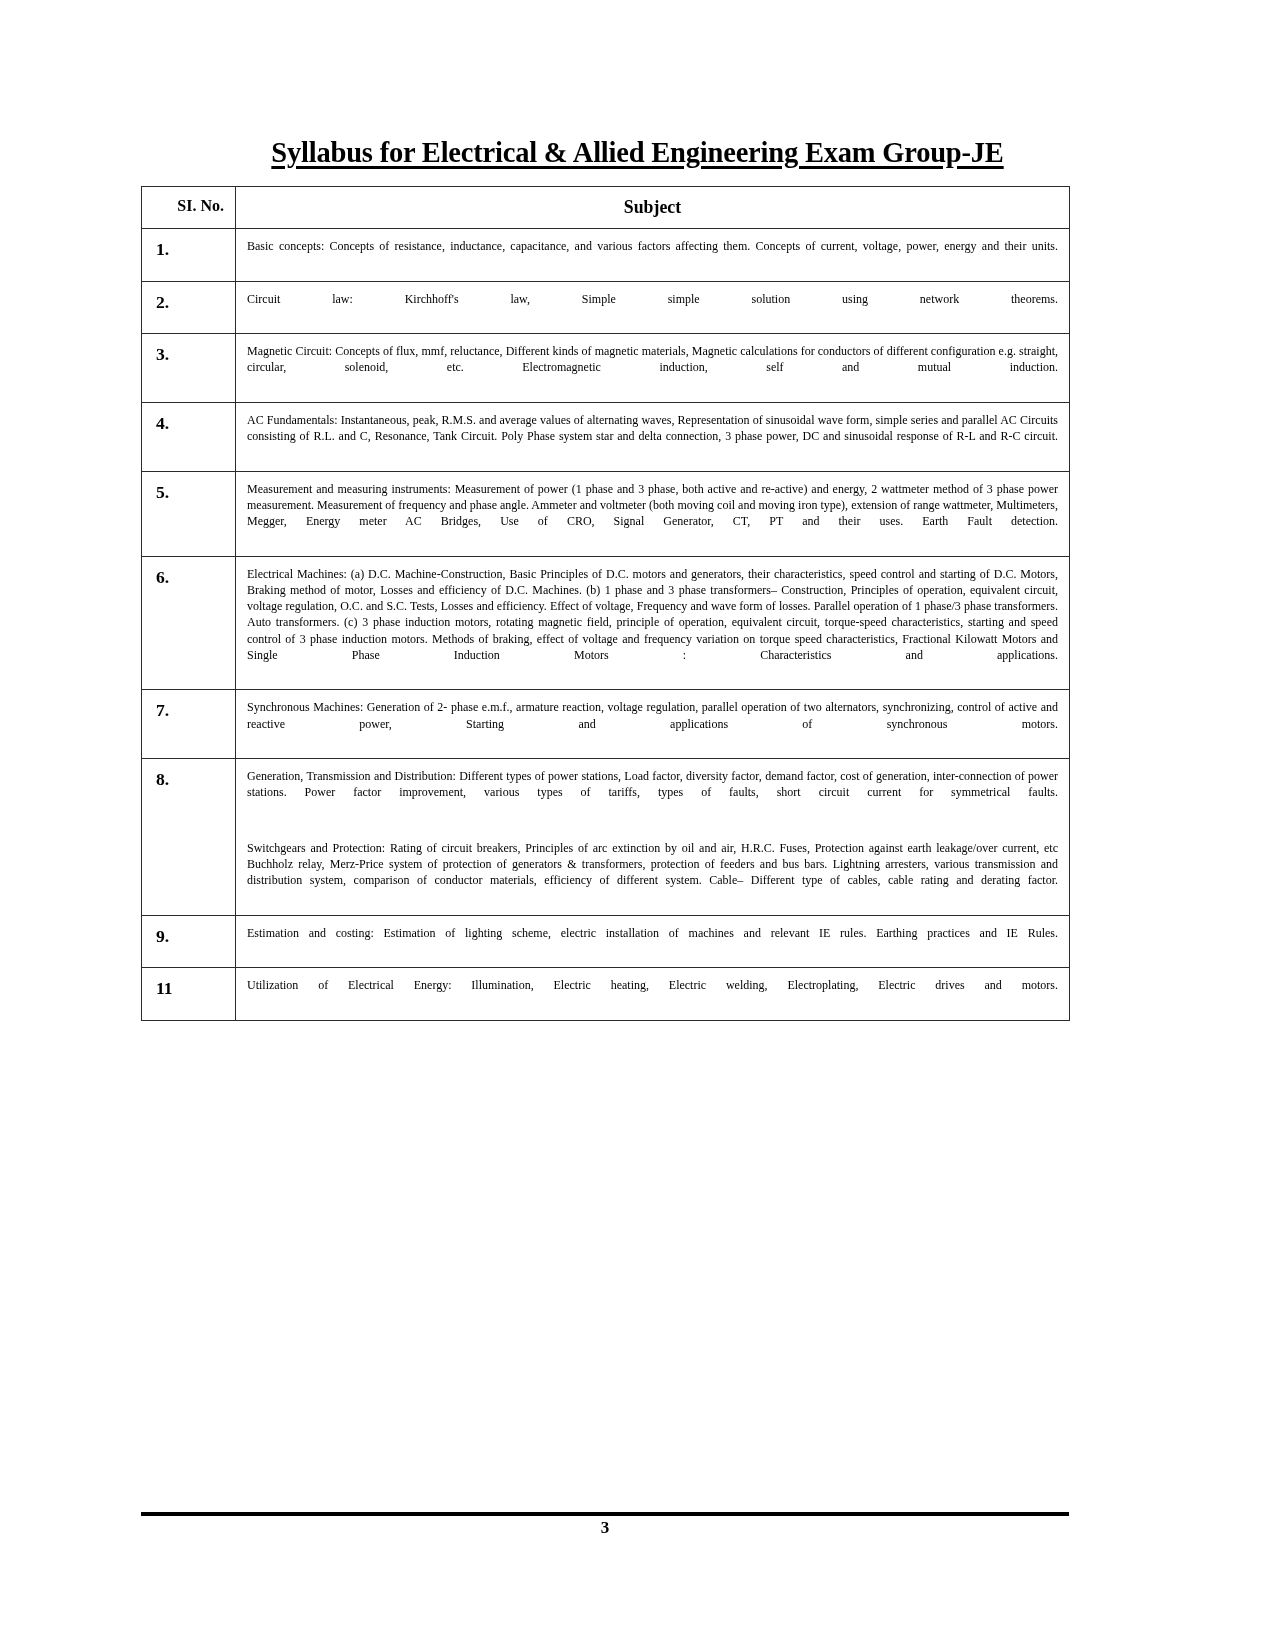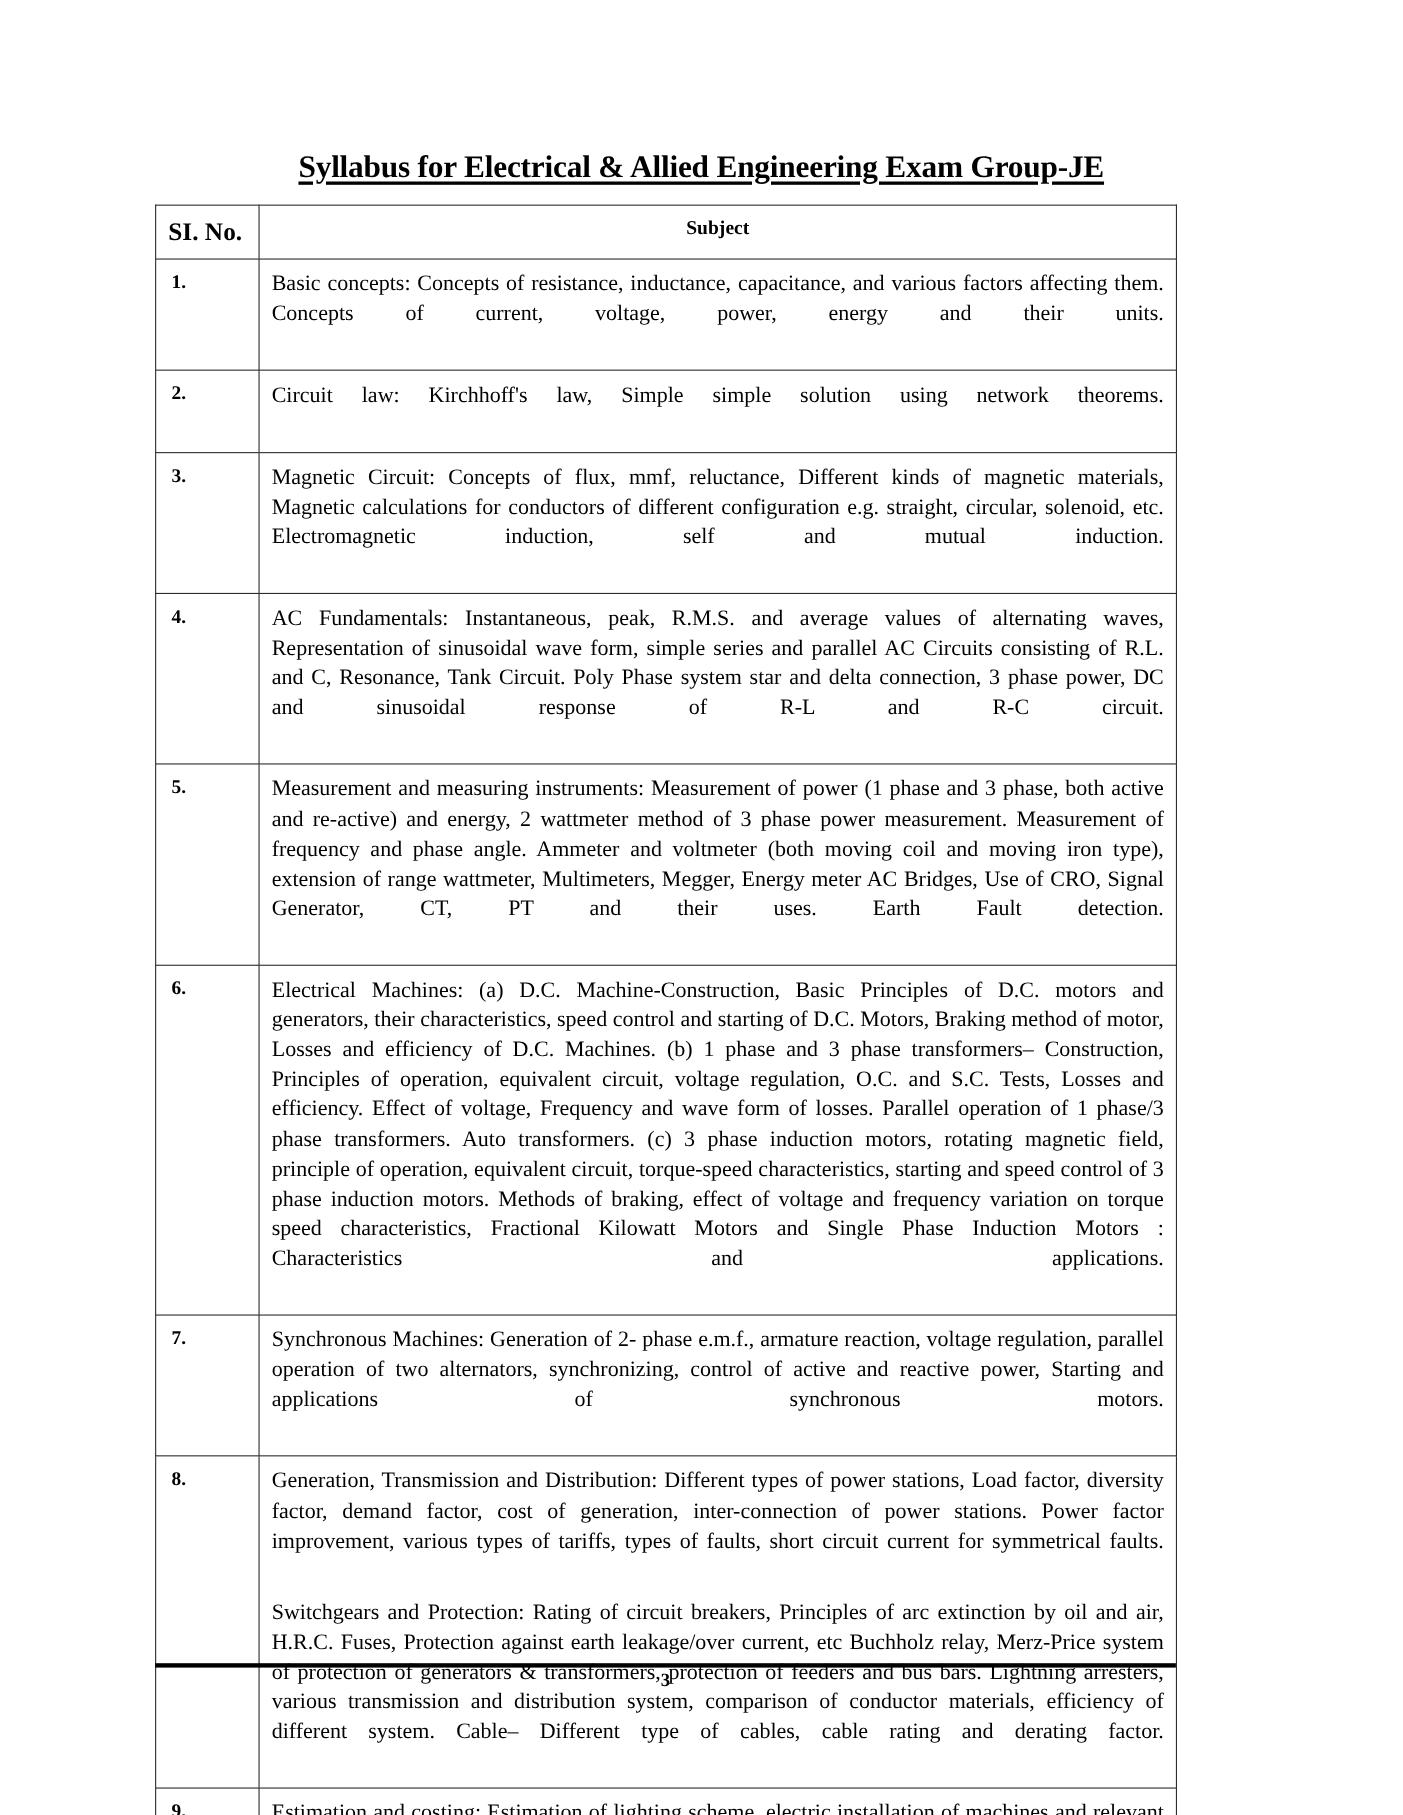--- a/index.html
+++ b/index.html
@@ -45,51 +45,51 @@
     top: 186px;
     width: 928px;
     border-collapse: collapse;
     table-layout: fixed;
   }
   .syllabus-table td,
   .syllabus-table th {
     border: 1.2px solid #2b2b2b;
     vertical-align: top;
     padding: 9px 11px 10px 11px;
-    font-size: 20px;
+    font-size: 12px;
     line-height: 1.355;
   }
   .syllabus-table th {
     font-weight: bold;
     padding-top: 8px;
     padding-bottom: 9px;
   }
   col.c-no { width: 94px; }
   col.c-subj { width: 834px; }
 
-  th.hdr-no   { text-align: left; font-size: 23px; }
+  th.hdr-no   { text-align: right; font-size: 16px; }
   th.hdr-subj { font-size: 17.8px; }
 
   td.cell-no {
     font-weight: bold;
     text-align: left;
     padding-left: 14px;
     font-size: 17.6px;
   }
   td.cell-subj {
     text-align: justify;
     text-justify: inter-word;
     hyphens: none;
   }
   td.cell-subj p {
     margin: 0;
     text-align: justify;
   }
   td.cell-subj p + p {
-    margin-top: 11px;
+    margin-top: 23px;
   }
   
   td.cell-subj p::after {
     content: "";
     display: inline-block;
     width: 100%;
   }
 
   
   .footer-rule {

